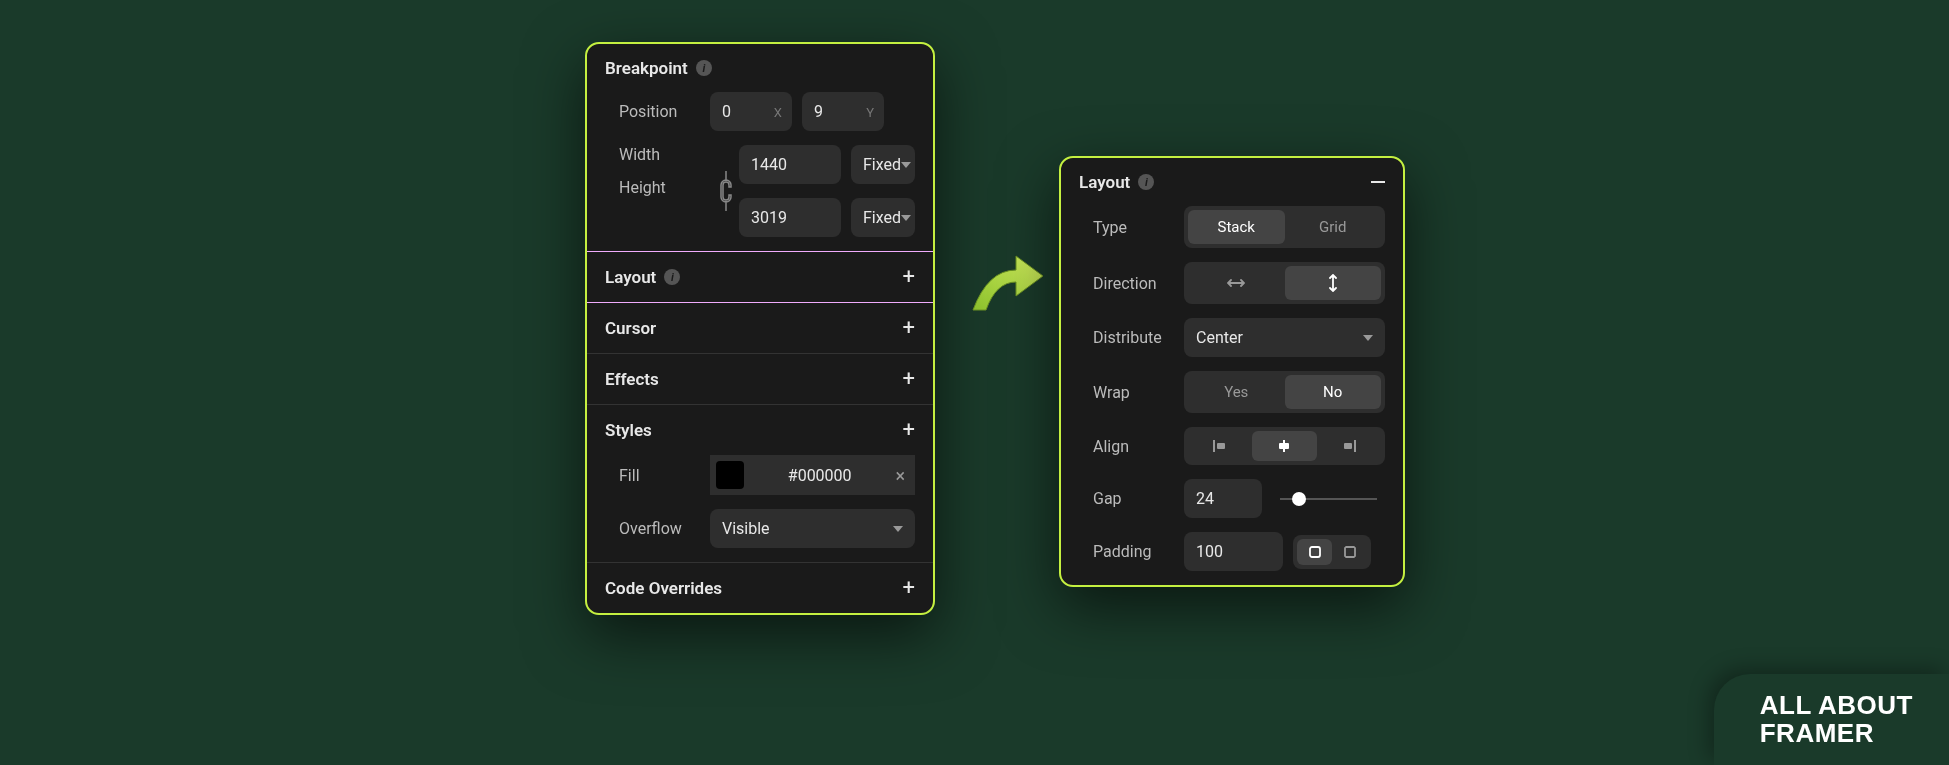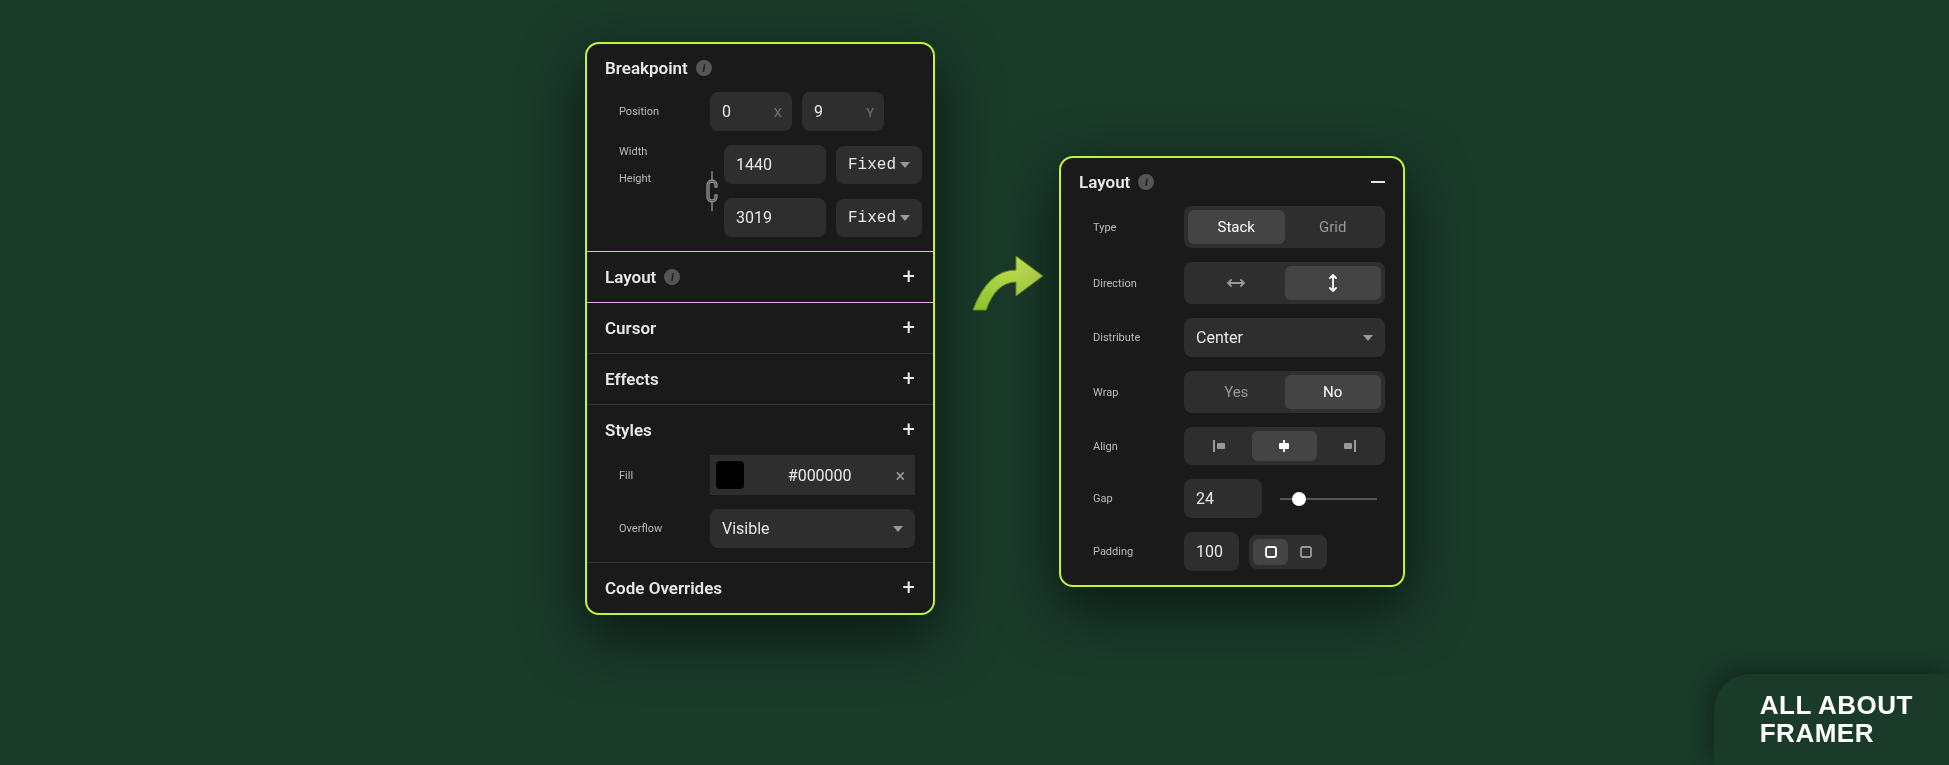--- a/index.html
+++ b/index.html
@@ -72,21 +72,21 @@
 
   .row {
     display: flex;
     align-items: center;
     margin-top: 14px;
     gap: 10px;
   }
   .row-label {
     width: 95px;
     color: #bbb;
-    font-size: 11px;
+    font-size: 16px;
     flex-shrink: 0;
     padding-left: 14px;
   }
 
   .inp {
     background: #2e2e2e;
     border: none;
     border-radius: 8px;
     color: #e8e8e8;
     padding: 10px 12px;
@@ -112,21 +112,21 @@
     background: #2e2e2e;
     border-radius: 8px;
     padding: 10px 12px;
     display: flex;
     align-items: center;
     justify-content: space-between;
     font-size: 16px;
     cursor: pointer;
   }
   .dropdown.wide { flex: 1; text-align: center; }
-  .dropdown.fixed { width: 86px; font-family: Liberation Mono, monospace; }
+  .dropdown.fixed { width: 64px; }
   .chev { 
     width: 0; height: 0; 
     border-left: 5px solid transparent;
     border-right: 5px solid transparent;
     border-top: 6px solid #999;
   }
 
   .segmented {
     background: #2e2e2e;
     border-radius: 8px;
@@ -426,21 +426,21 @@
       <input class="inp" style="width: 78px;" value="24">
       <div class="slider-wrap">
         <div class="slider-track">
             <div class="slider-thumb"></div>
           </div>
       </div>
     </div>
 
     <div class="row">
       <div class="row-label">Padding</div>
-      <input class="inp" style="width: 55px;" value="100">
+      <input class="inp" style="width: 99px;" value="100">
       <div class="segmented" style="flex:0 0 auto; width:78px;">
         <div class="seg-item active" style="padding:6px 4px;">
           <svg width="14" height="14">
               <rect x="2" y="2" width="10" height="10" rx="2" fill="none" stroke="#fff" stroke-width="1.8"></rect>
             </svg>
         </div>
         <div class="seg-item" style="padding:6px 4px;">
           <svg width="14" height="14">
               <path d="M3 2 h8 M3 12 h8 M2 3 v8 M12 3 v8" stroke="#999" stroke-width="1.8" stroke-linecap="round"></path>
             </svg>

